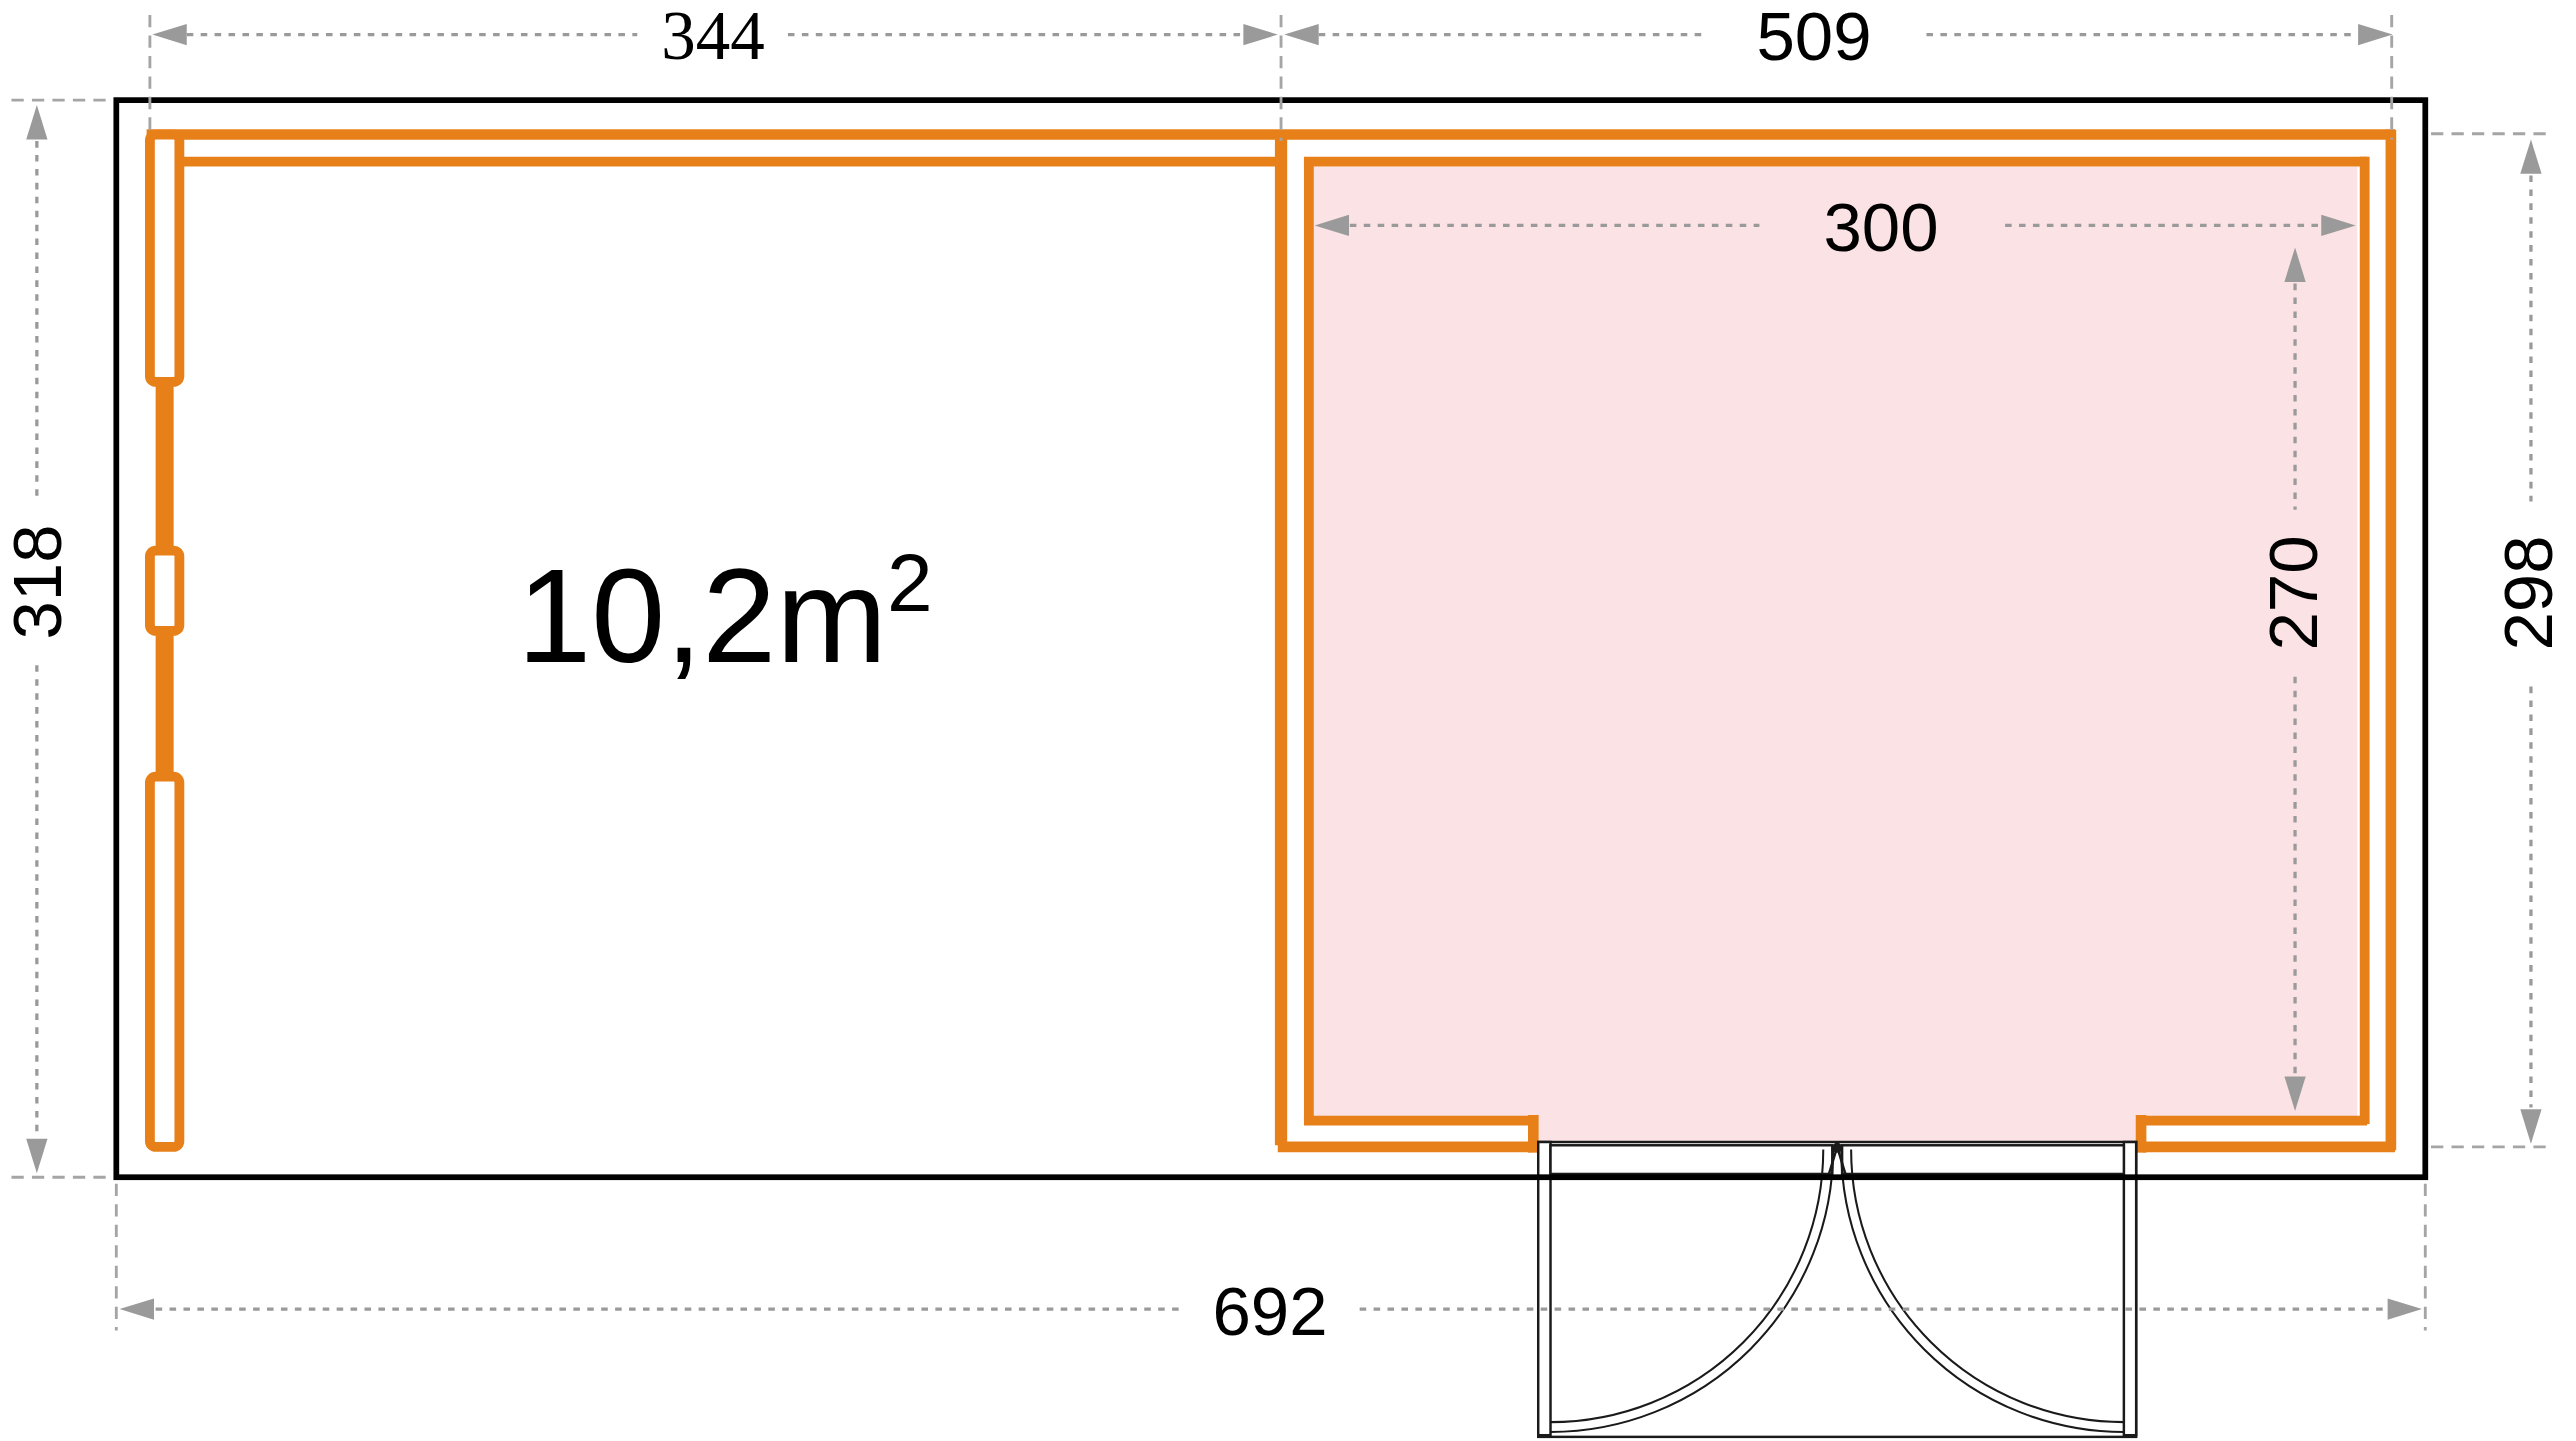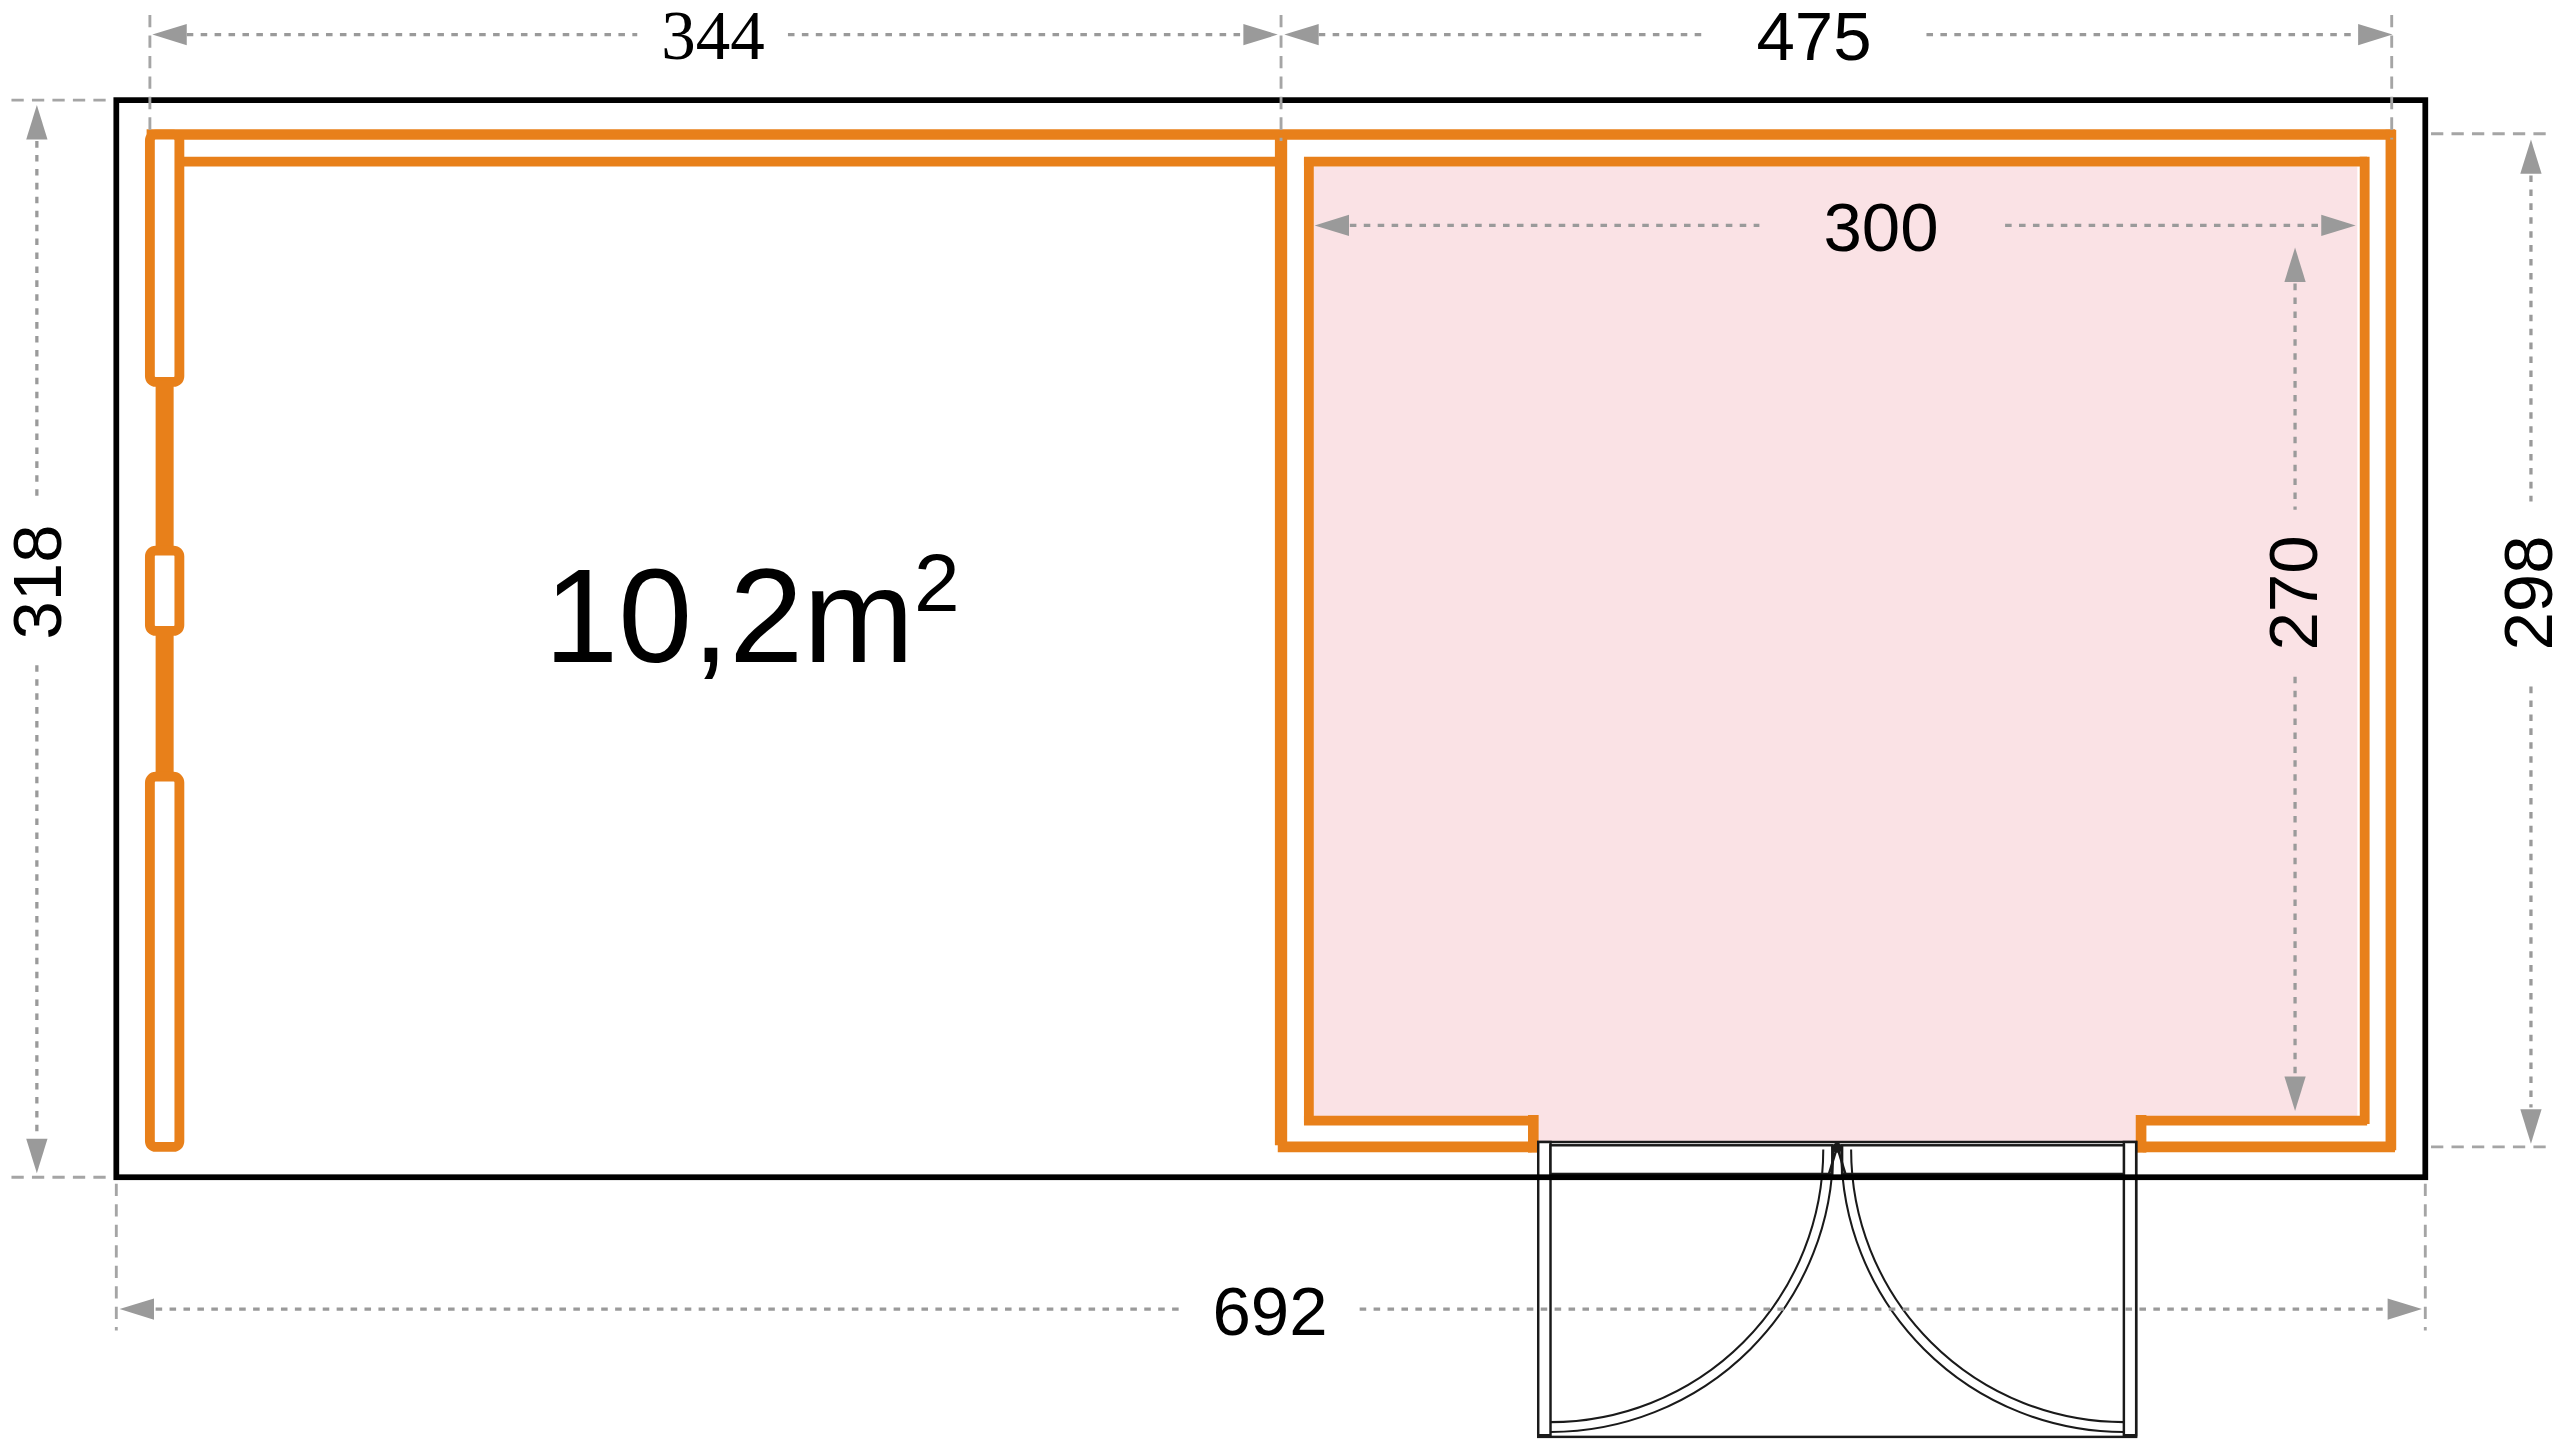--- a/index.html
+++ b/index.html
@@ -172,24 +172,24 @@
 
       <polygon points="3090,170 3077,212 3103,212"></polygon>
       <polygon points="3090,1396 3077,1354 3103,1354"></polygon>
 
       <polygon points="2802,302 2789,344 2815,344"></polygon>
       <polygon points="2802,1356 2789,1314 2815,1314"></polygon>
     </g>
   </svg>
 
   <span class="dim-label" style="left:713px; top:36px;font-family:Liberation Serif, serif;">344</span>
-  <span class="dim-label" style="left:1814px; top:36px;">475</span>
+  <span class="dim-label" style="left:1814px; top:36px;">509</span>
   <span class="dim-label on-pink" style="left:1881px; top:227px;">300</span>
   <span class="dim-label vertical" style="left:37px; top:582px;">318</span>
   <span class="dim-label vertical" style="left:2528px; top:593px;">298</span>
   <span class="dim-label vertical on-pink" style="left:2293px; top:593px;">270</span>
   <span class="dim-label" style="left:1270px; top:1311px;text-align:right;">692</span>
 
-  <span class="room-label" style="left:725px; top:616px;margin-left:27px;"><span>10,2m</span><span class="sup">2</span></span>
+  <span class="room-label" style="left:725px; top:616px;"><span>10,2m</span><span class="sup">2</span></span>
 
 
 </div>
 
 
 </body></html>

